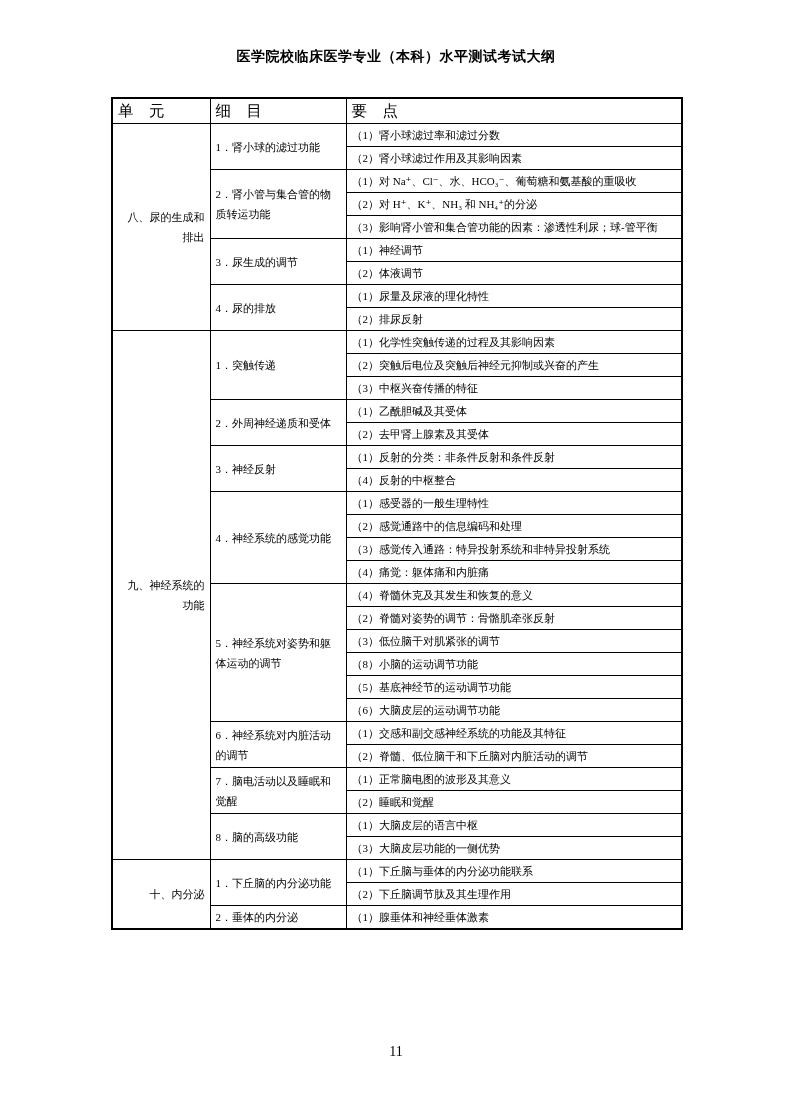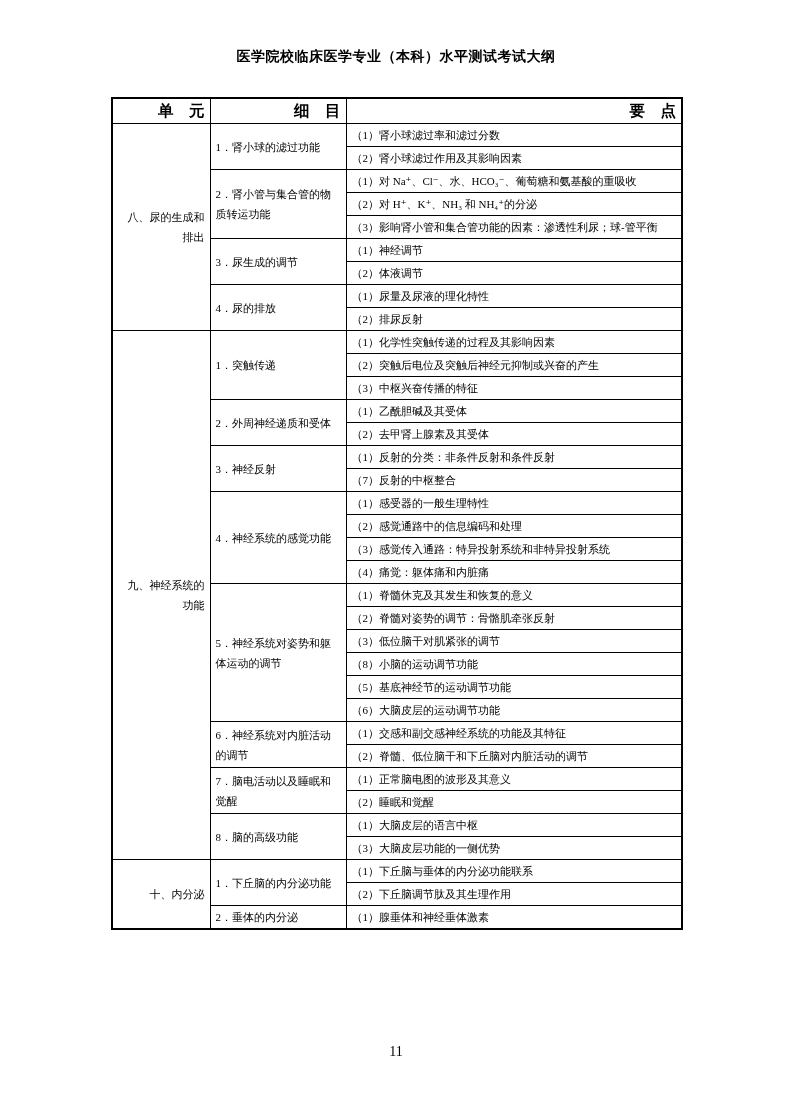--- a/index.html
+++ b/index.html
@@ -37,22 +37,22 @@
   .syllabus th, .syllabus td {
     border: 1px solid #000;
     font-size: 11px;
     line-height: 20px;
     padding: 1px 5px;
     vertical-align: middle;
     word-break: break-all;
     overflow-wrap: break-word;
   }
   .syllabus th {
-    font-weight: bold;
-    text-align: right;
+    font-weight: normal;
+    text-align: left;
     line-height: 22px;
     font-size: 15.5px;
   }
   .unit-cell {
     text-align: right;
   }
   .detail-cell {
     text-align: left;
   }
   .point-cell {
@@ -134,38 +134,38 @@
         <td class="point-cell">（1）乙酰胆碱及其受体</td>
       </tr>
       <tr>
         <td class="point-cell">（2）去甲肾上腺素及其受体</td>
       </tr>
       <tr>
         <td class="detail-cell" rowspan="2">3．神经反射</td>
         <td class="point-cell">（1）反射的分类：非条件反射和条件反射</td>
       </tr>
       <tr>
-        <td class="point-cell">（7）反射的中枢整合</td>
+        <td class="point-cell">（4）反射的中枢整合</td>
       </tr>
       <tr>
         <td class="detail-cell" rowspan="4">4．神经系统的感觉功能</td>
         <td class="point-cell">（1）感受器的一般生理特性</td>
       </tr>
       <tr>
         <td class="point-cell">（2）感觉通路中的信息编码和处理</td>
       </tr>
       <tr>
         <td class="point-cell">（3）感觉传入通路：特异投射系统和非特异投射系统</td>
       </tr>
       <tr>
         <td class="point-cell">（4）痛觉：躯体痛和内脏痛</td>
       </tr>
       <tr>
         <td class="detail-cell" rowspan="6">5．神经系统对姿势和躯体运动的调节</td>
-        <td class="point-cell">（1）脊髓休克及其发生和恢复的意义</td>
+        <td class="point-cell">（4）脊髓休克及其发生和恢复的意义</td>
       </tr>
       <tr>
         <td class="point-cell">（2）脊髓对姿势的调节：骨骼肌牵张反射</td>
       </tr>
       <tr>
         <td class="point-cell">（3）低位脑干对肌紧张的调节</td>
       </tr>
       <tr>
         <td class="point-cell">（8）小脑的运动调节功能</td>
       </tr>

